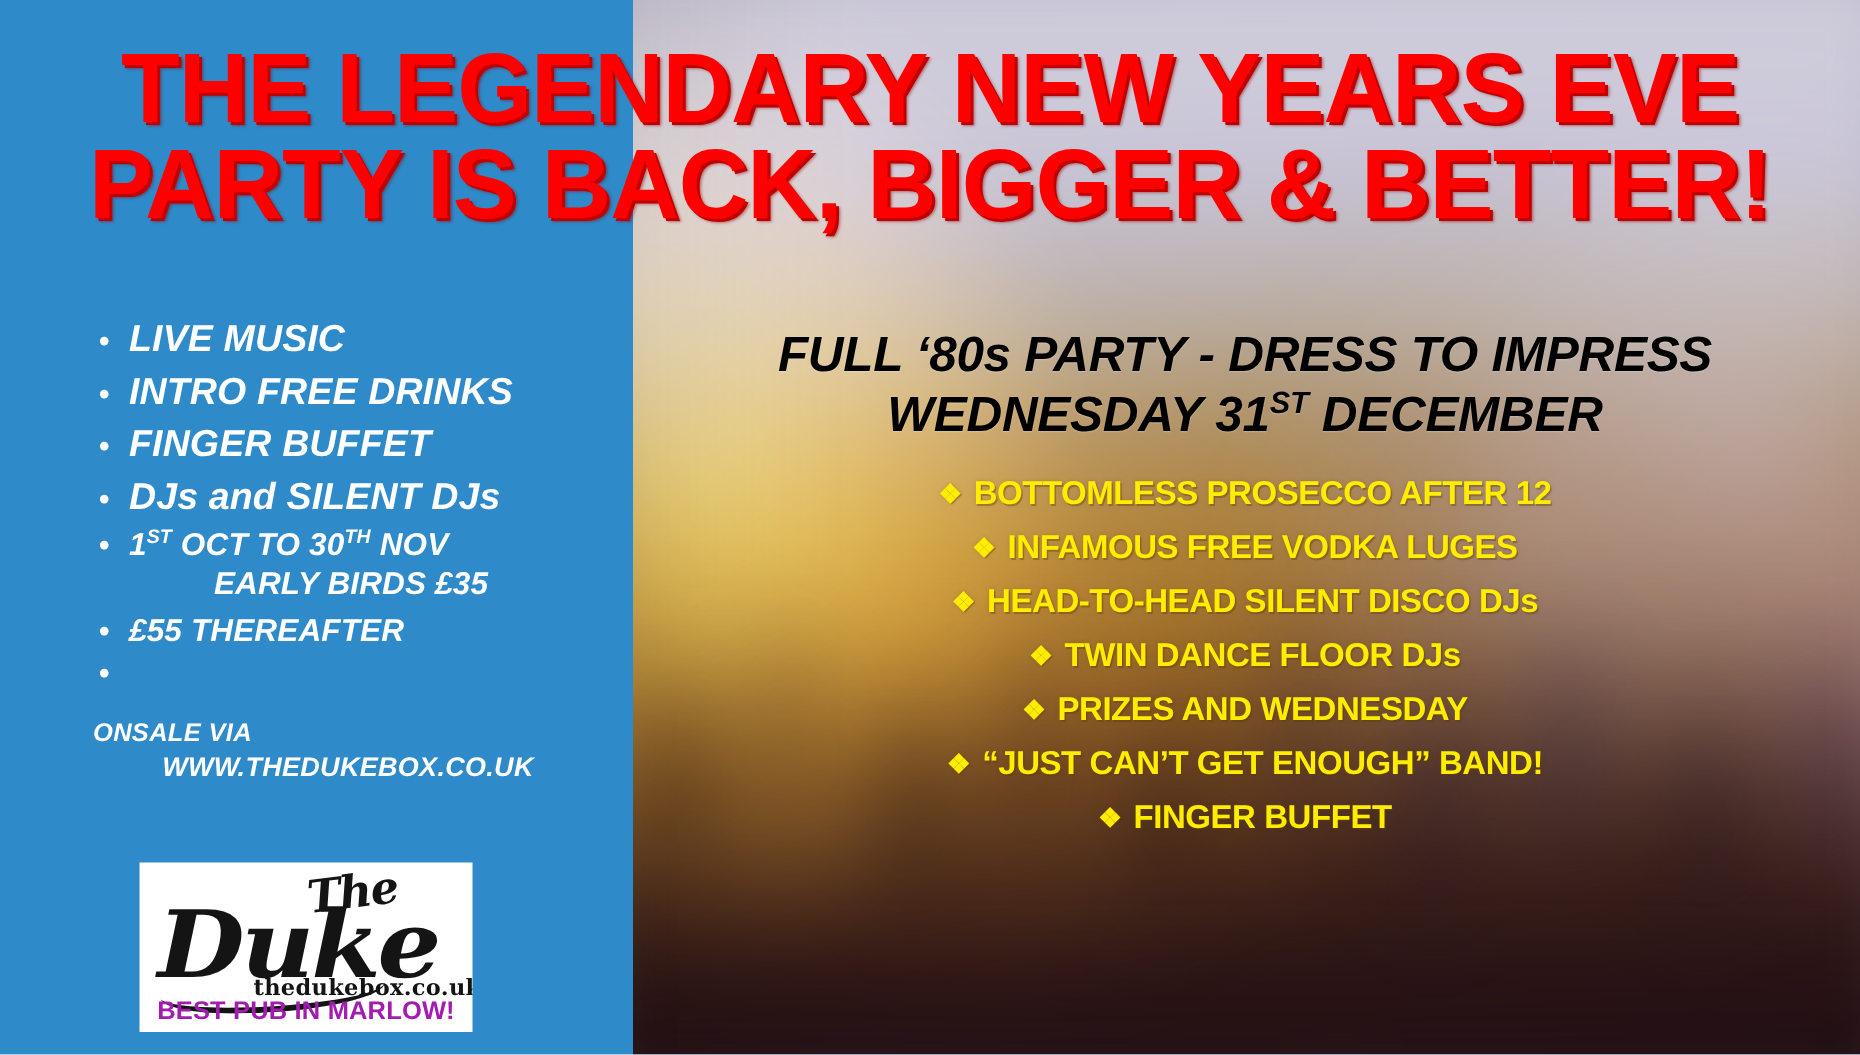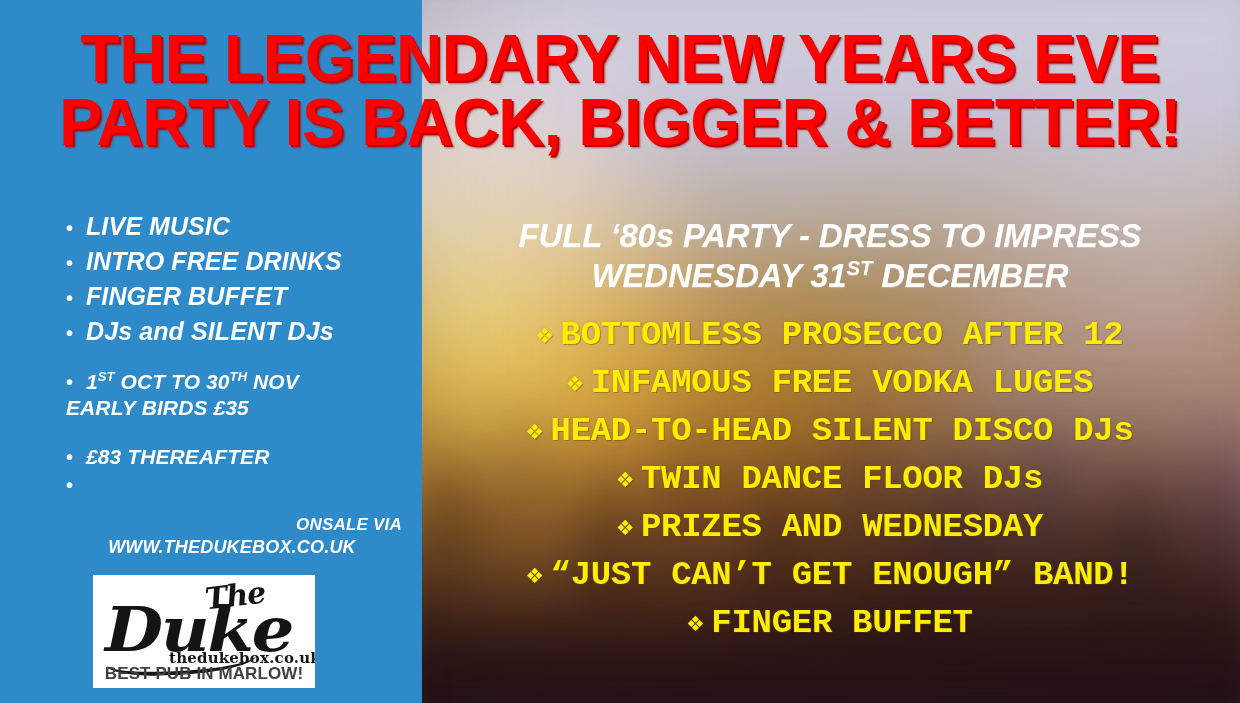--- a/index.html
+++ b/index.html
@@ -153,37 +153,38 @@
     line-height: 1;
     text-align: left;
     padding-left: 14px;
     box-sizing: border-box;
   }
   .ltext {
     font-size: 25px;
     line-height: 1.12;
     letter-spacing: 0.1px;
   }
-  .lrow.small .ltext { font-size: 21px; margin-top: 18px; }
+  .lrow.small .ltext { font-size: 21px; }
   .lrow.tight { margin-bottom: 2px; }
 
   .sub-line {
+    text-align: center;
     font-size: 21px;
     font-weight: bold;
     font-style: italic;
     margin: 0 0 7px 14px;
     letter-spacing: 0.1px;
   }
   .sup {
     font-size: 0.62em;
     vertical-align: super;
     line-height: 0;
   }
   .onsale {
-    text-align: right;
+    text-align: left;
     font-size: 17px;
     font-weight: bold;
     font-style: italic;
     letter-spacing: 0.2px;
     margin-left: 10px;
     margin-top: 20px;
   }
   .onsale-url {
     text-align: center;
     font-size: 18px;
@@ -250,54 +251,54 @@
   }
   .logo-tag {
     position: absolute;
     left: 0;
     right: 0;
     bottom: 4px;
     text-align: center;
     font-family: "Liberation Sans", sans-serif;
     font-weight: bold;
     font-size: 17px;
-    color: #404040;
+    color: #a21caf;
     letter-spacing: 0.1px;
   }
 
   
   .navy-head {
     position: absolute;
     left: 430px;
     top: 216px;
     width: 800px;
     text-align: center;
-    color: #ffffff;
+    color: #000000;
     font-family: "Liberation Sans", sans-serif;
     font-weight: bold;
     font-style: italic;
     font-size: 33px;
     line-height: 1.22;
     letter-spacing: -0.2px;
     white-space: nowrap;
     text-shadow: 0 1px 1px rgba(255,255,255,0.25);
   }
   .navy-head .nh-line { display: block; }
 
   
   .yellow-list {
     position: absolute;
     left: 430px;
     top: 318px;
     width: 800px;
     text-align: center;
     color: #FFED00;
-    font-family: Liberation Mono, monospace;
-    font-weight: bold;
-    font-size: 34px;
+    font-family: Liberation Sans, sans-serif;
+    font-weight: bold;
+    font-size: 22px;
     line-height: 1.0;
     letter-spacing: -0.3px;
     text-shadow:
       1px 1px 0 rgba(90,60,0,0.35),
       0 0 3px rgba(120,80,0,0.25);
   }
   .yrow {
     display: block;
     white-space: nowrap;
     margin-bottom: 14px;
@@ -354,21 +355,21 @@
 
     <div class="lrow small tight">
       <span class="lbullet">•</span>
       <span class="ltext"><span>1</span><span class="sup">ST</span><span> OCT TO 30</span><span class="sup">TH</span><span> NOV</span></span>
     </div>
 
     <div class="sub-line">EARLY BIRDS £35</div>
 
     <div class="lrow small">
       <span class="lbullet">•</span>
-      <span class="ltext">£83 THEREAFTER</span>
+      <span class="ltext">£55 THEREAFTER</span>
     </div>
 
     <div class="lrow small tight">
       <span class="lbullet">•</span>
     </div>
 
     <div class="onsale">ONSALE VIA</div>
     <div class="onsale-url">WWW.THEDUKEBOX.CO.UK</div>
   </div>
 

